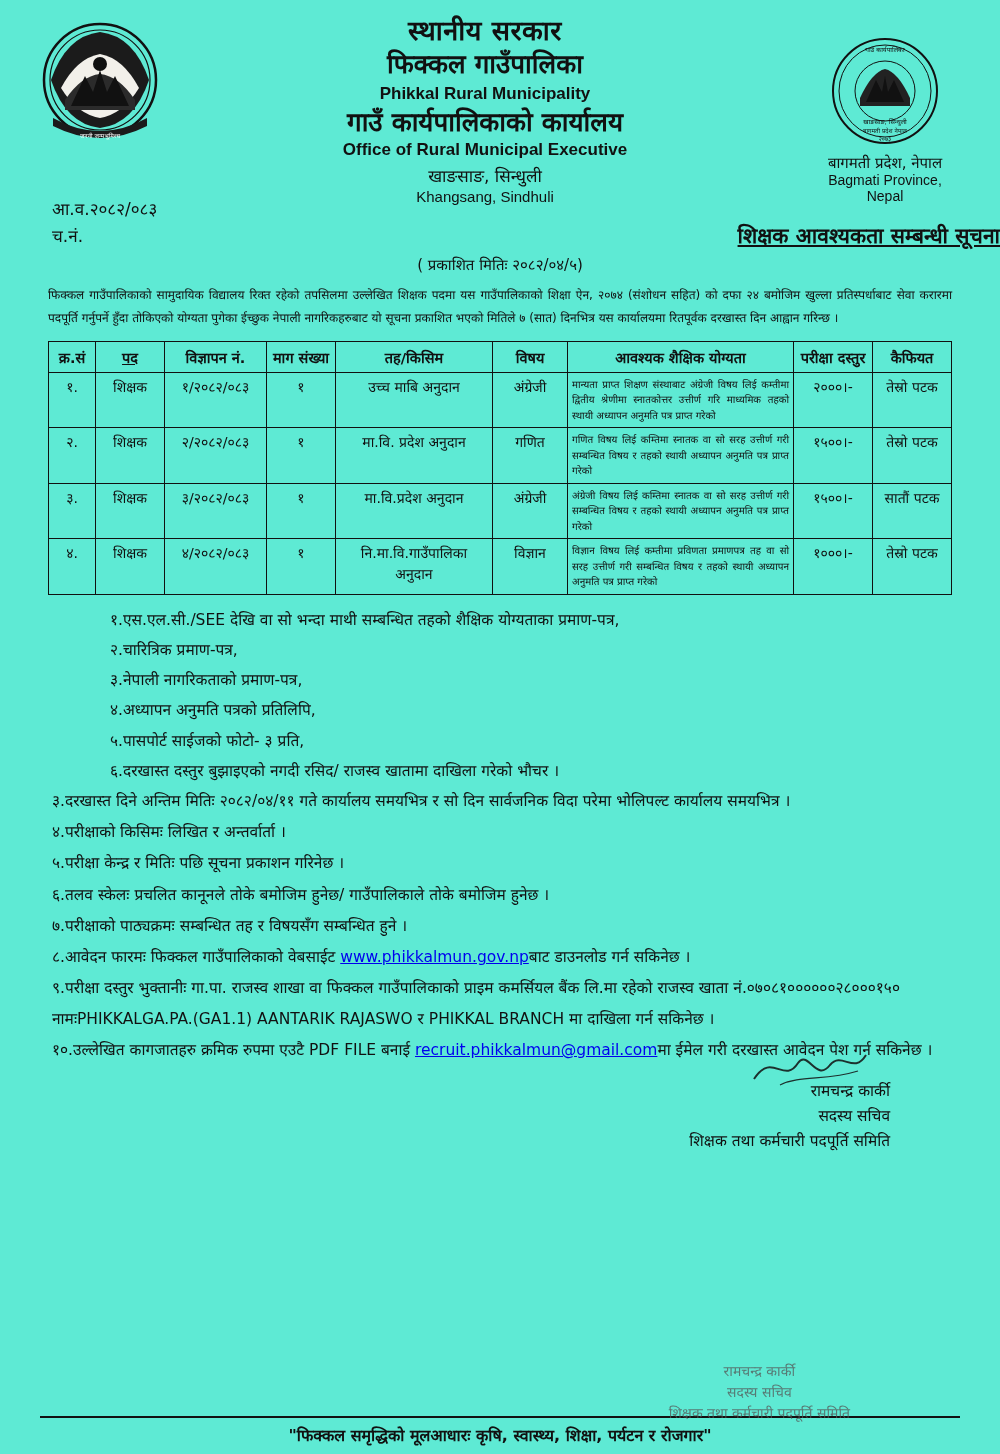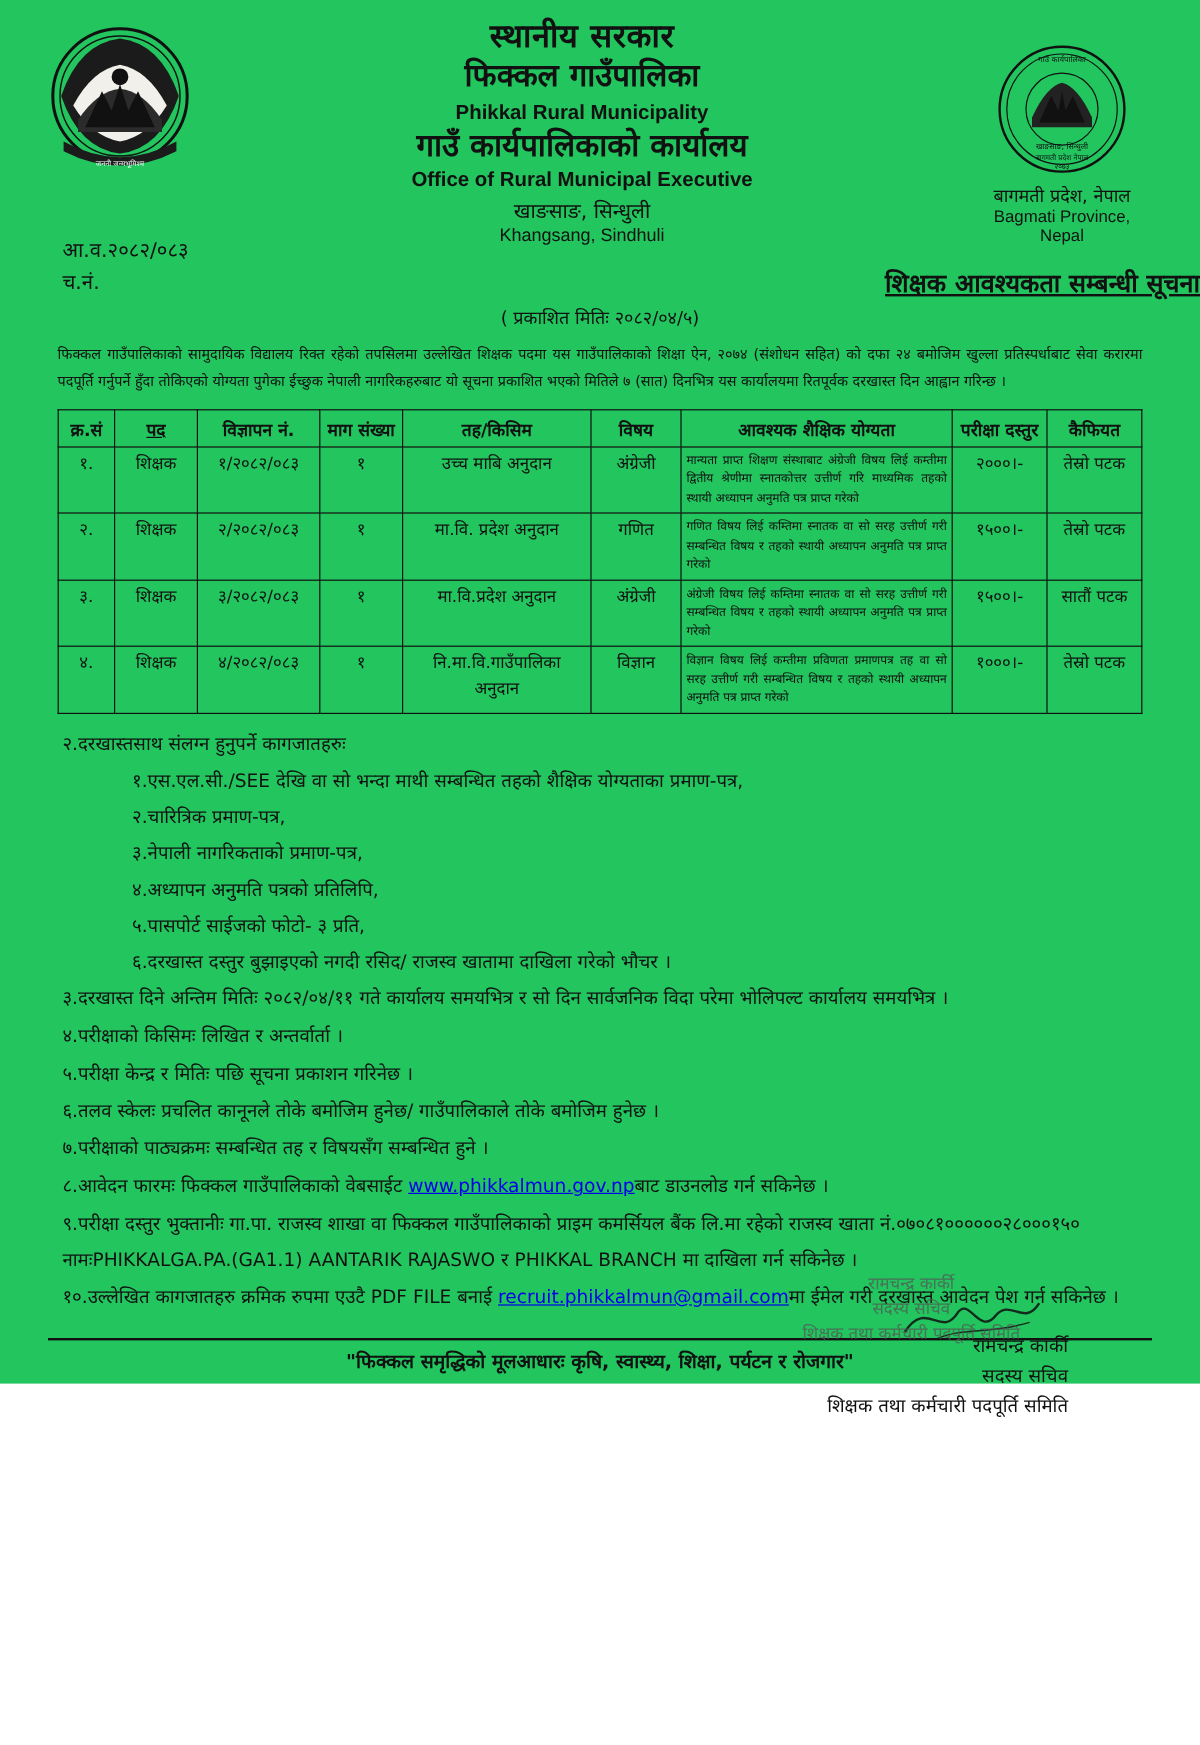--- a/index.html
+++ b/index.html
@@ -6,24 +6,24 @@
   body{
     width:1000px;height:1454px;
     background:#ffffff;
     font-family:"DejaVu Sans", sans-serif;
     color:#111;
     position:relative;
     overflow:hidden;
   }
   .page{
     position:relative;
-    width:1000px;height:1153px;
+    width:1000px;height:1454px;
     padding:0;
     box-sizing:border-box;
-    background:#22c55e;
+    background:#5eead4;
   }
   
   .header{
     position:relative;
     padding:10px 40px 0 40px;
     display:flex;
     align-items:flex-start;
     justify-content:space-between;
   }
   .emblem{
@@ -312,21 +312,20 @@
         <td class="mid">नि.मा.वि.गाउँपालिका अनुदान</td>
         <td class="mid">विज्ञान</td>
         <td class="qual">विज्ञान विषय लिई कम्तीमा प्रविणता प्रमाणपत्र तह वा सो सरह उत्तीर्ण गरी सम्बन्धित विषय र तहको स्थायी अध्यापन अनुमति पत्र प्राप्त गरेको</td>
         <td class="mid">१०००।-</td>
         <td class="mid">तेस्रो पटक</td>
       </tr>
     </tbody>
   </table>
 
   <div class="notes">
-    <div class="n">२.दरखास्तसाथ संलग्न हुनुपर्ने कागजातहरुः</div>
 
     <div class="sub">१.एस.एल.सी./SEE देखि वा सो भन्दा माथी सम्बन्धित तहको शैक्षिक योग्यताका प्रमाण-पत्र,</div>
     <div class="sub">२.चारित्रिक प्रमाण-पत्र,</div>
     <div class="sub">३.नेपाली नागरिकताको प्रमाण-पत्र,</div>
     <div class="sub">४.अध्यापन अनुमति पत्रको प्रतिलिपि,</div>
     <div class="sub">५.पासपोर्ट साईजको फोटो- ३ प्रति,</div>
     <div class="sub">६.दरखास्त दस्तुर बुझाइएको नगदी रसिद/ राजस्व खातामा दाखिला गरेको भौचर ।</div>
 
     <div class="n">३.दरखास्त दिने अन्तिम मितिः २०८२/०४/११ गते कार्यालय समयभित्र र सो दिन सार्वजनिक विदा परेमा भोलिपल्ट कार्यालय समयभित्र ।</div>
     <div class="n">४.परीक्षाको किसिमः लिखित र अन्तर्वार्ता ।</div>

